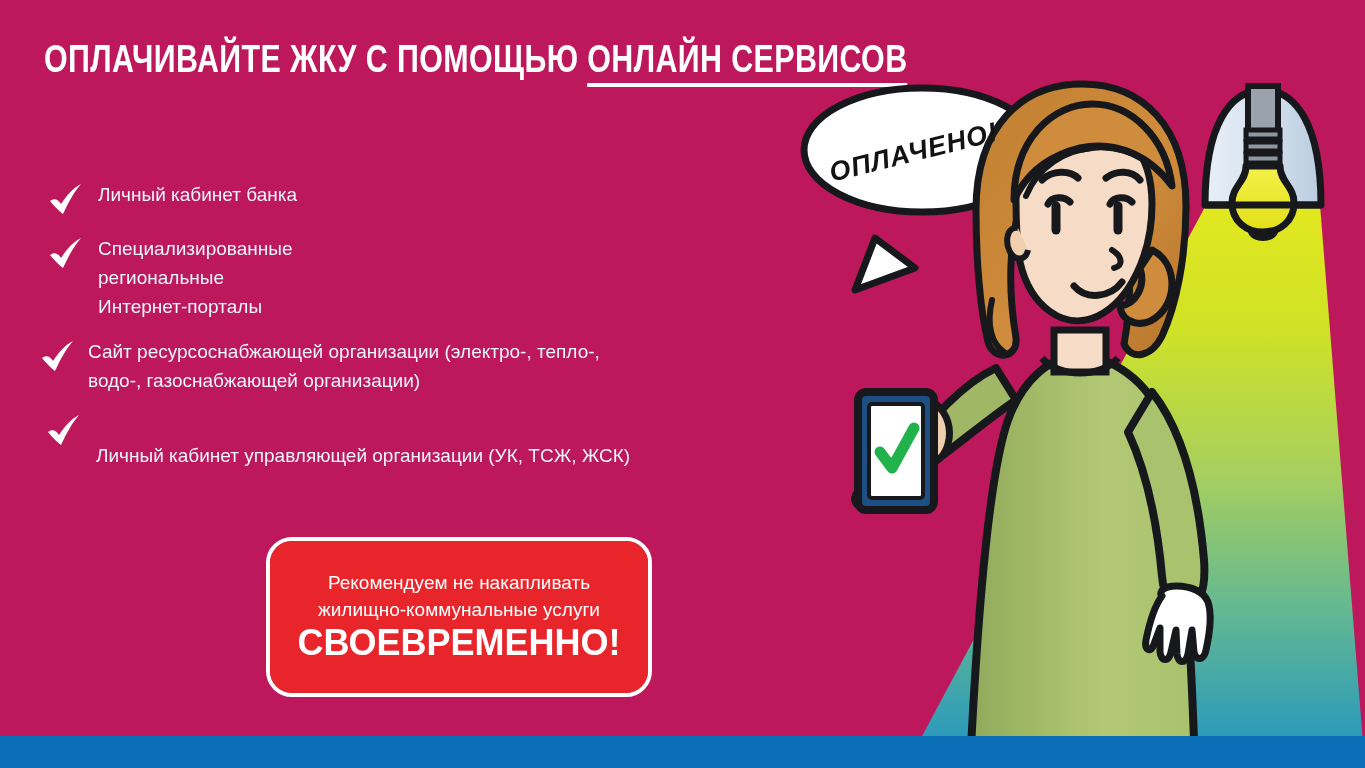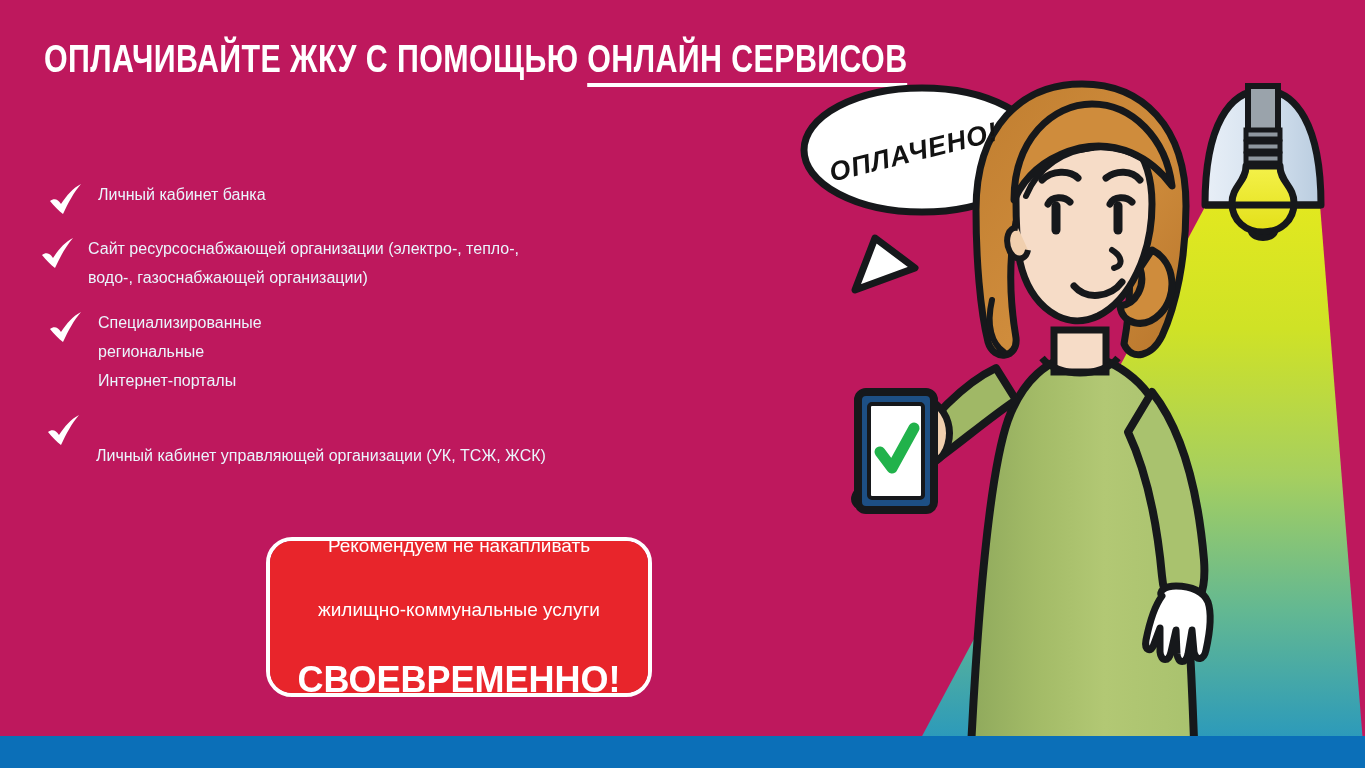--- a/index.html
+++ b/index.html
@@ -51,21 +51,21 @@
     align-items: flex-start;
     margin-bottom: 16px;
   }
   .check {
     flex: 0 0 auto;
     width: 40px; height: 36px;
     margin-top: 2px;
   }
   .btext {
     color: #eaf5fd;
-    font-size: 16px;
+    font-size: 19px;
     line-height: 29px;
     white-space: pre-line;
     padding-left: 4px;
   }
   .b1 { margin-left: 10px; }
   .b1 .btext { padding-left: 12px; }
   .b2 { margin-left: 10px; }
   .b2 .btext { padding-left: 12px; }
   .b3 { margin-left: 2px; }
   .b3 .btext { padding-left: 10px; }
@@ -89,21 +89,20 @@
     position: absolute;
     inset: 4px;
     background: #e8252b;
     border-radius: 22px;
     box-sizing: border-box;
     display: flex;
     flex-direction: column;
     align-items: center;
     justify-content: center;
     padding: 6px 10px 10px;
-    gap: 37px;
   }
   .callout .line {
     color: #ffffff;
     font-size: 19px;
     line-height: 27px;
     text-align: center;
     white-space: nowrap;
   }
   .callout .emph {
     color: #ffffff;
@@ -164,35 +163,35 @@
 
   <div class="bullets">
 
     <div class="bullet b1">
       <svg class="check" viewBox="0 0 40 36">
         <path d="M4 19 C8 16 12 17 15 22 C21 13 27 6 35 2 C28 10 22 21 17 32 C13 29 8 24 4 19 Z" fill="#ffffff"></path>
       </svg>
       <div class="btext">Личный кабинет банка</div>
     </div>
 
-    <div class="bullet b3">
-      <svg class="check" viewBox="0 0 40 36">
-        <path d="M4 19 C8 16 12 17 15 22 C21 13 27 6 35 2 C28 10 22 21 17 32 C13 29 8 24 4 19 Z" fill="#ffffff"></path>
-      </svg>
-      <div class="btext">Сайт ресурсоснабжающей организации (электро-, тепло-,
-водо-, газоснабжающей организации)</div>
-    </div>
-
     <div class="bullet b2">
       <svg class="check" viewBox="0 0 40 36">
         <path d="M4 19 C8 16 12 17 15 22 C21 13 27 6 35 2 C28 10 22 21 17 32 C13 29 8 24 4 19 Z" fill="#ffffff"></path>
       </svg>
       <div class="btext">Специализированные
 региональные
 Интернет-порталы</div>
+    </div>
+
+    <div class="bullet b3">
+      <svg class="check" viewBox="0 0 40 36">
+        <path d="M4 19 C8 16 12 17 15 22 C21 13 27 6 35 2 C28 10 22 21 17 32 C13 29 8 24 4 19 Z" fill="#ffffff"></path>
+      </svg>
+      <div class="btext">Сайт ресурсоснабжающей организации (электро-, тепло-,
+водо-, газоснабжающей организации)</div>
     </div>
 
     <div class="bullet b4">
       <svg class="check" viewBox="0 0 40 36">
         <path d="M4 19 C8 16 12 17 15 22 C21 13 27 6 35 2 C28 10 22 21 17 32 C13 29 8 24 4 19 Z" fill="#ffffff"></path>
       </svg>
       <div class="btext">Личный кабинет управляющей организации (УК, ТСЖ, ЖСК)</div>
     </div>
 
   </div>

